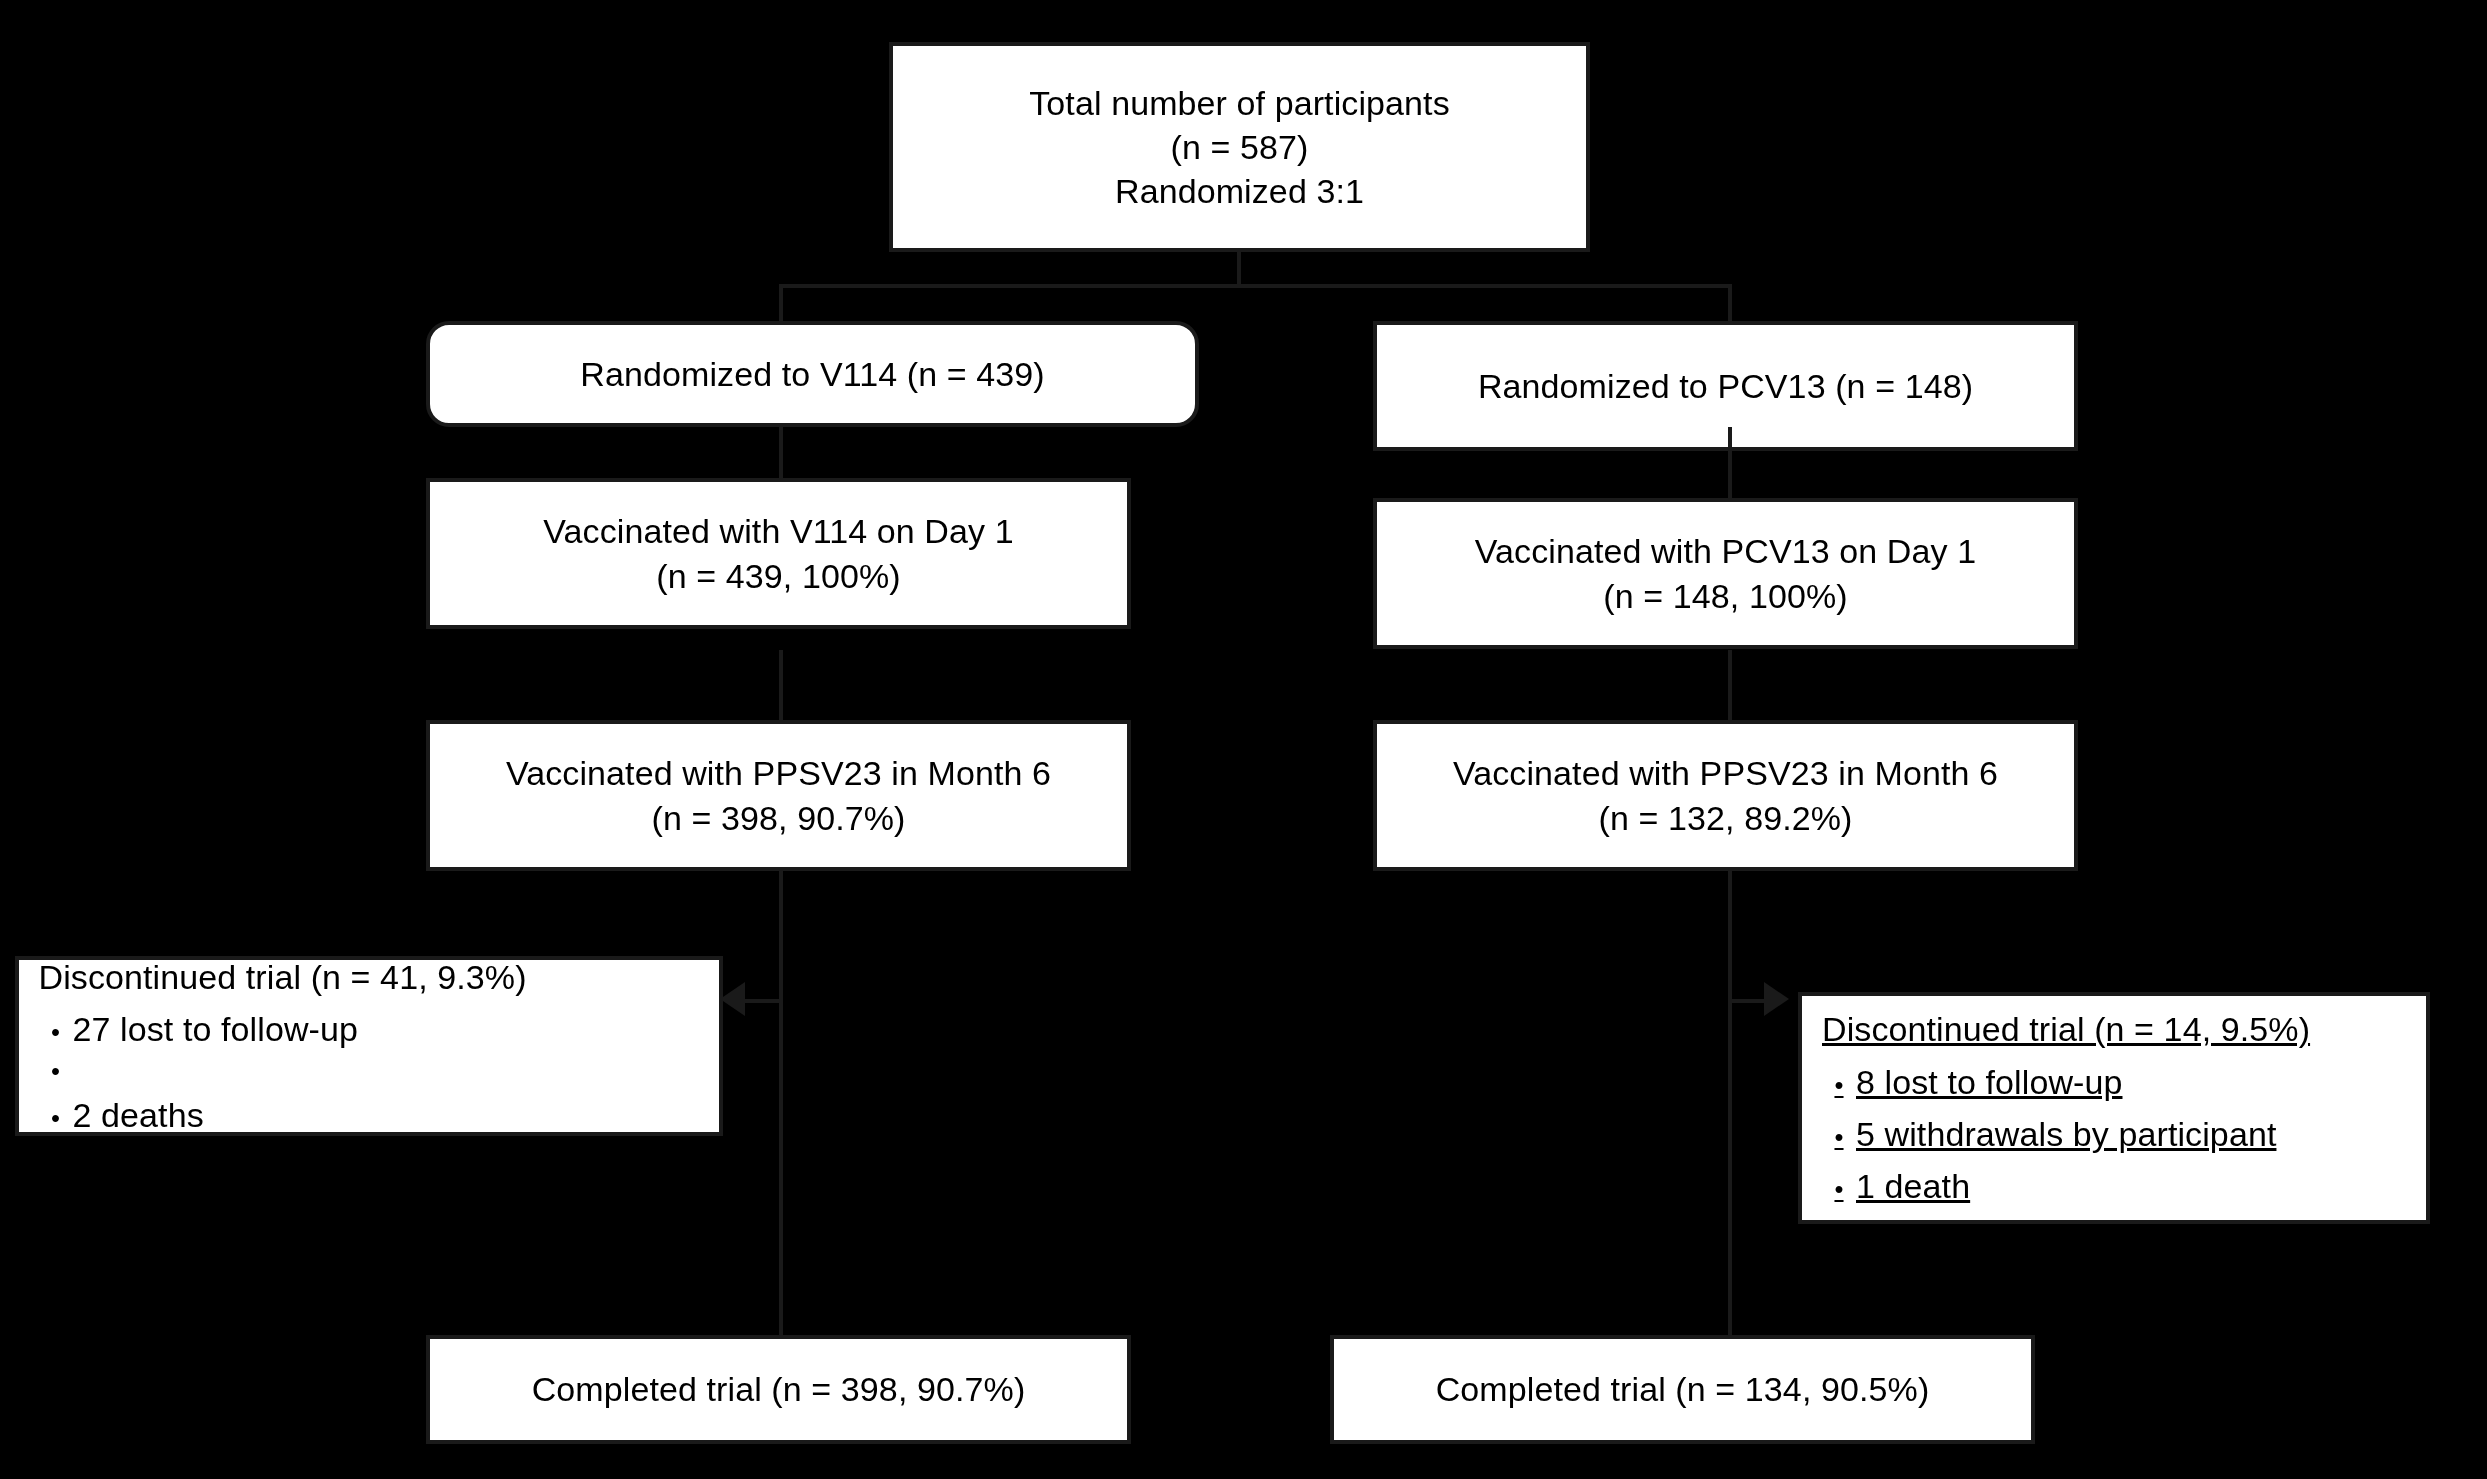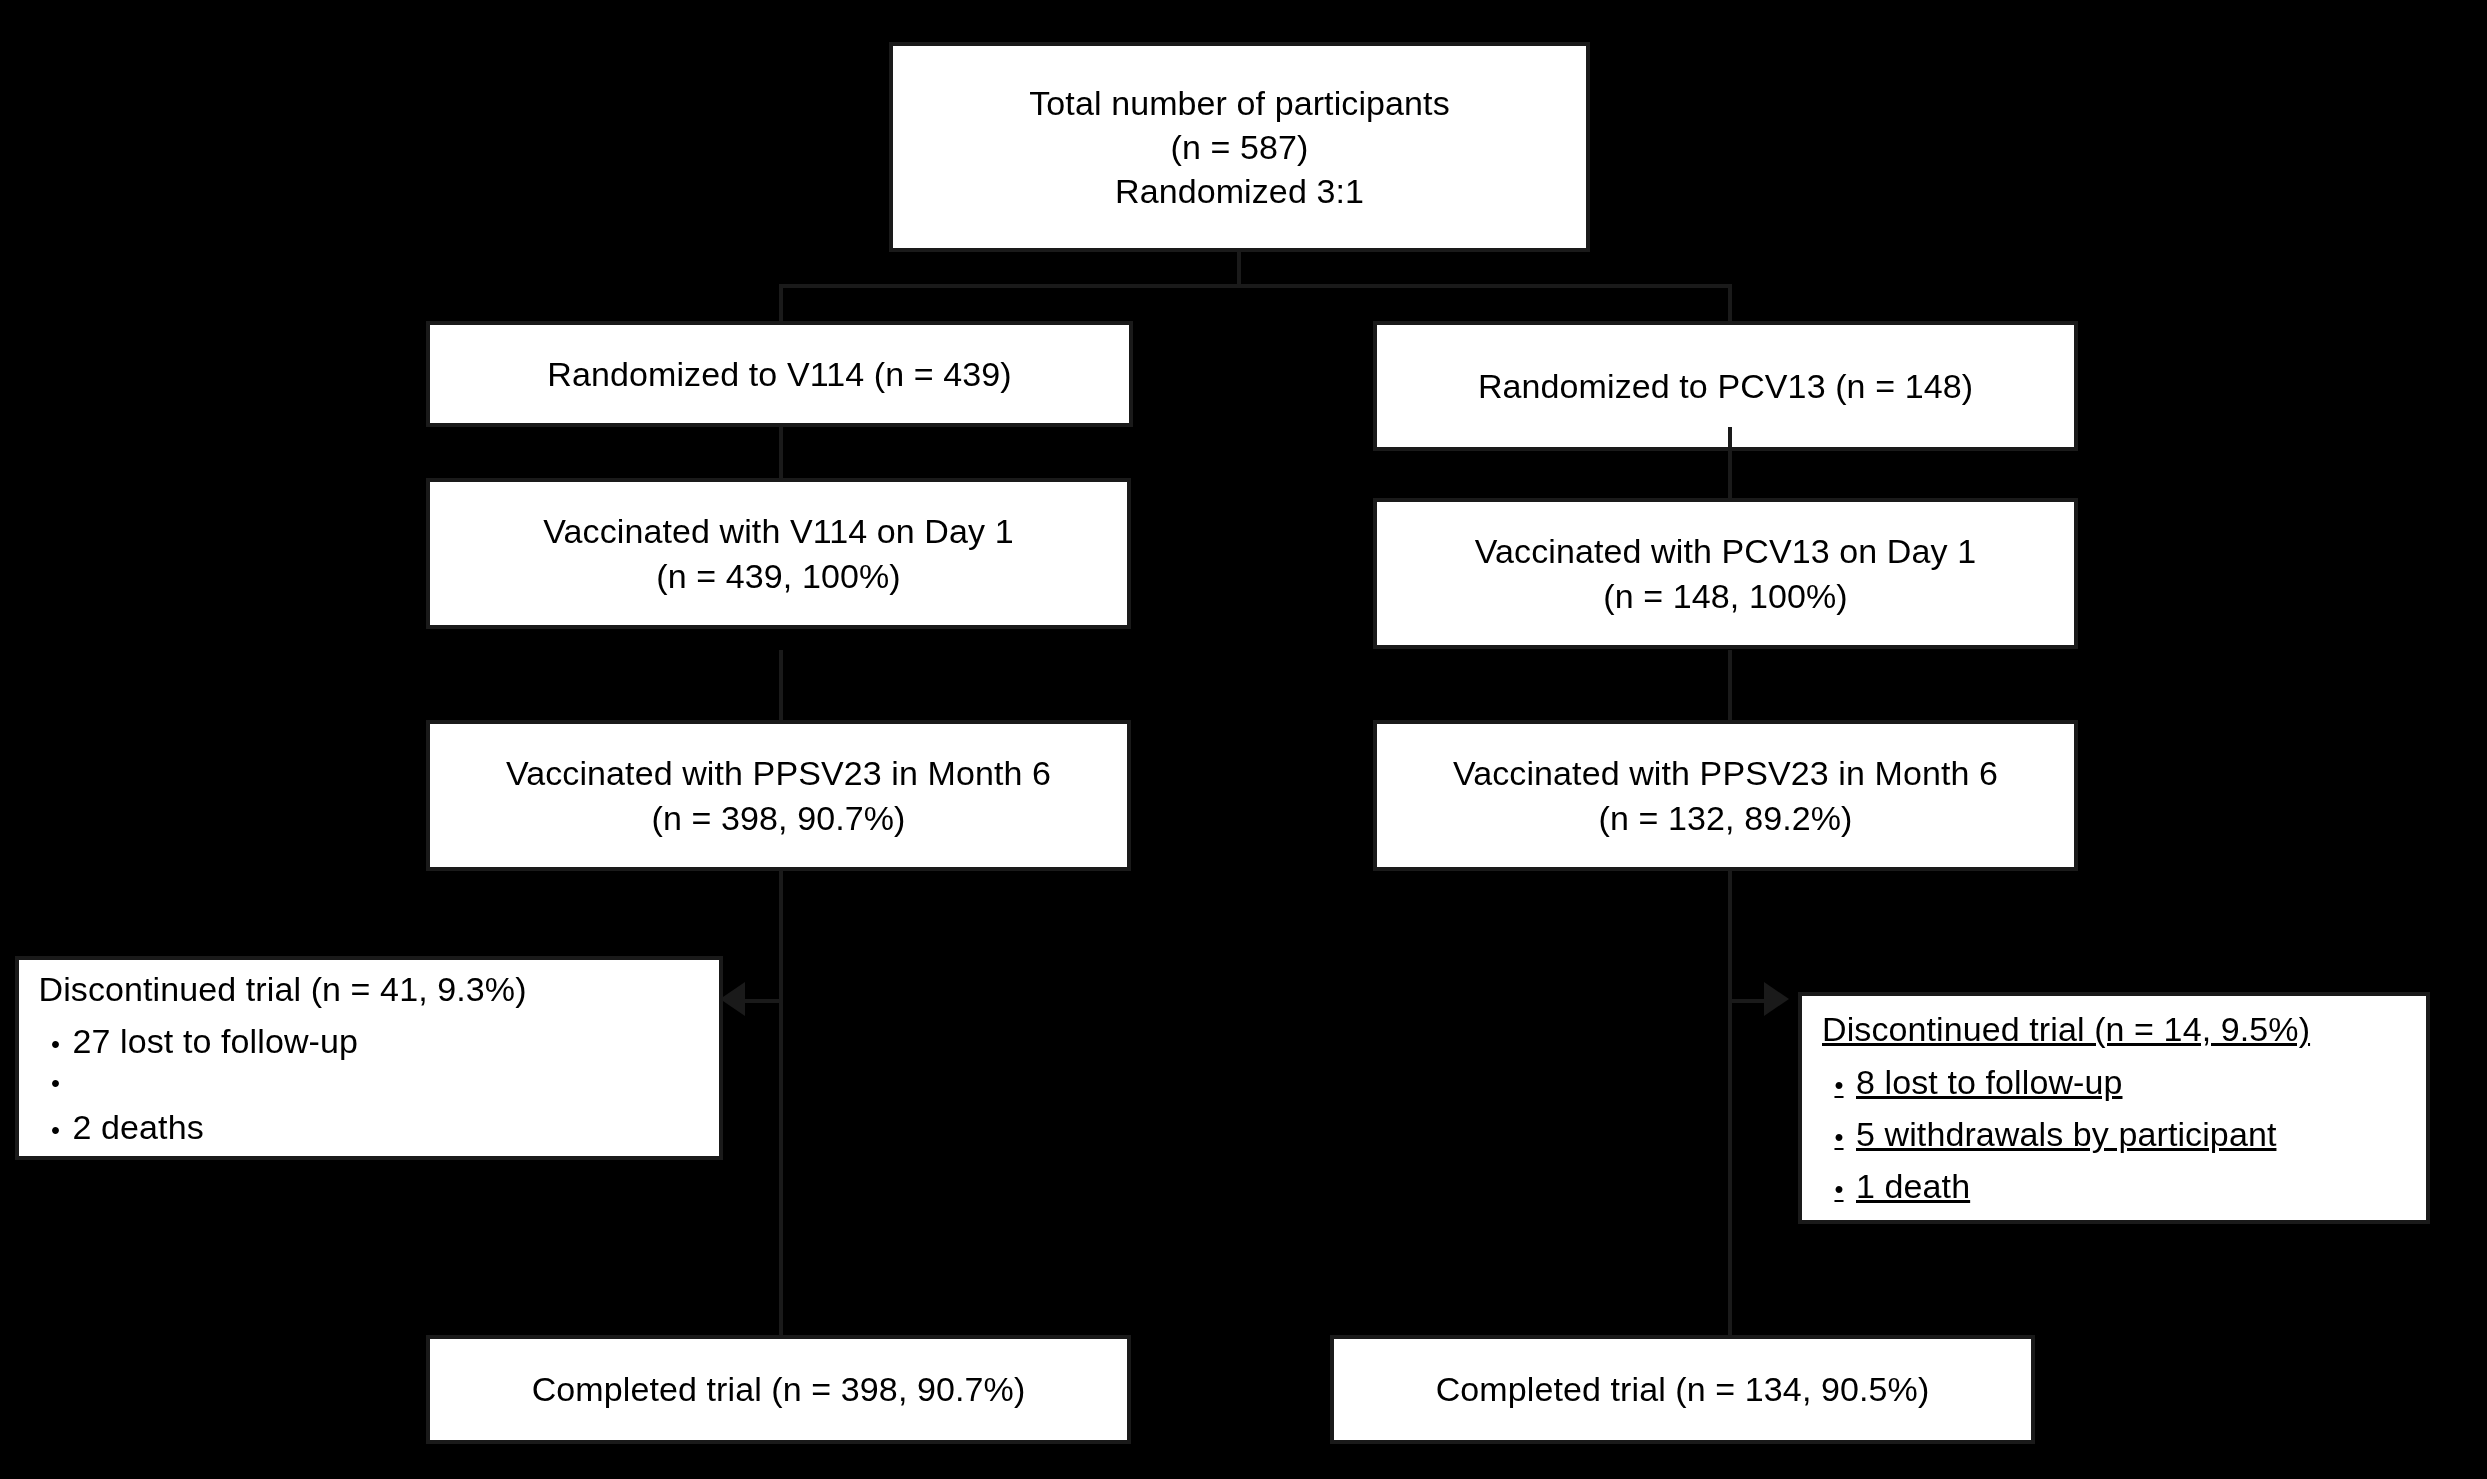--- a/index.html
+++ b/index.html
@@ -94,21 +94,21 @@
     <span class="line">Total number of participants</span>
     <span class="line">(n = 587)</span>
     <span class="line">Randomized 3:1</span>
   </div>
 
   <div class="vline" style="left:1237px; top:252px; height:36px;"></div>
   <div class="hline" style="left:779px; top:284px; width:953px;"></div>
   <div class="vline" style="left:779px; top:284px; height:38px;"></div>
   <div class="vline" style="left:1728px; top:284px; height:38px;"></div>
 
-  <div class="node" style="left:426px; top:321px; width:707px; height:106px;">
+  <div class="node" style="left:426px; top:321px; width:773px; height:106px;border-radius:23px;">
     <span class="line">Randomized to V114 (n = 439)</span>
   </div>
 
   <div class="node" style="left:1373px; top:321px; width:705px; height:130px;">
     <span class="line">Randomized to PCV13 (n = 148)</span>
   </div>
 
   <div class="vline" style="left:779px; top:427px; height:73px;"></div>
   <div class="vline" style="left:1728px; top:427px; height:73px;"></div>
 
@@ -137,21 +137,21 @@
 
   <div class="vline" style="left:779px; top:871px; height:465px;"></div>
   <div class="vline" style="left:1728px; top:871px; height:465px;"></div>
 
   <div class="hline" style="left:745px; top:999px; width:36px;"></div>
   <div class="arrow-left" style="left:720px; top:982px;"></div>
 
   <div class="hline" style="left:1728px; top:999px; width:36px;"></div>
   <div class="arrow-right" style="left:1764px; top:982px;"></div>
 
-  <div class="node left-align" style="left:14.5px; top:956px; width:708px; height:204px;">
+  <div class="node left-align" style="left:14.5px; top:956px; width:708px; height:180px;">
     <div class="pad-lr">
       <span class="line">Discontinued trial (n = 41, 9.3%)</span>
       <ul class="bullets">
         <li>
           <span class="dot">•</span>
           <span>27 lost to follow-up</span>
         </li>
         <li>
           <span class="dot">•</span>
         </li>

